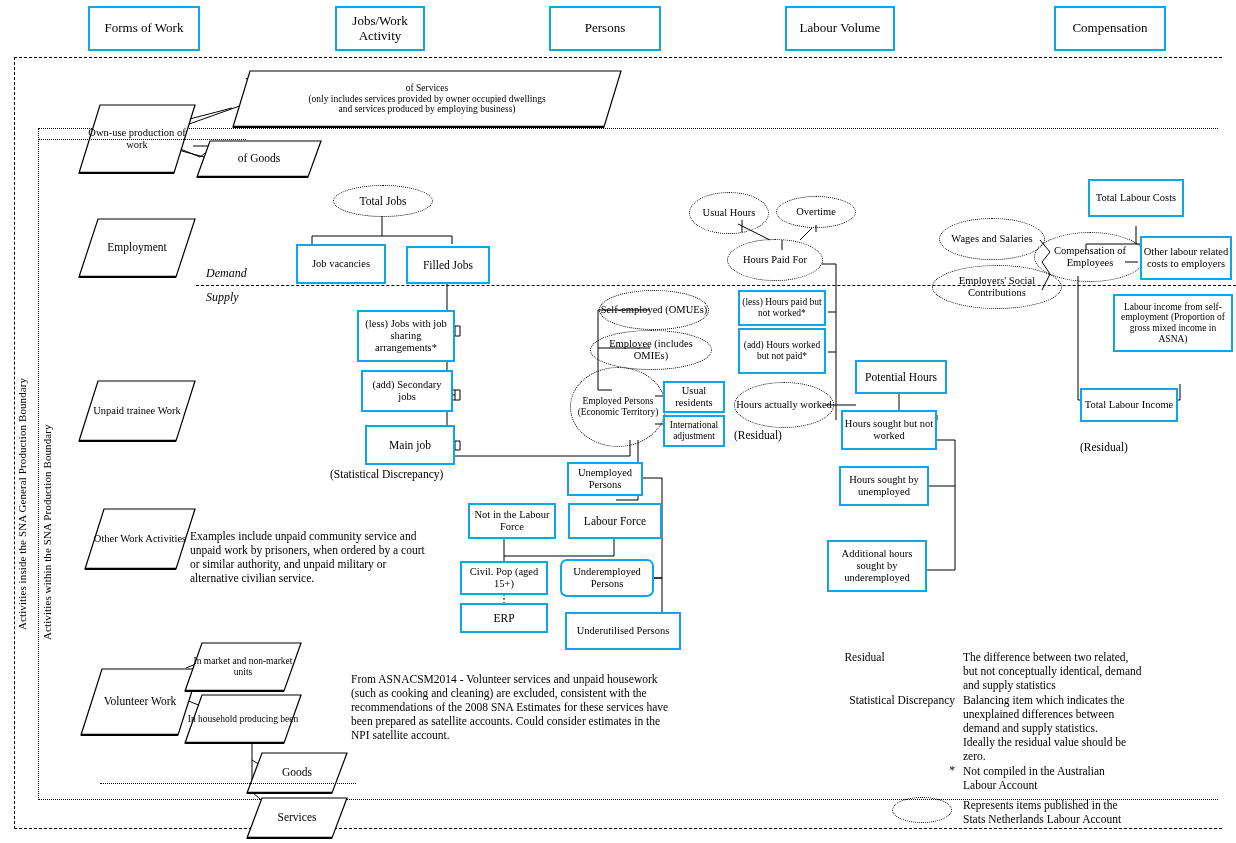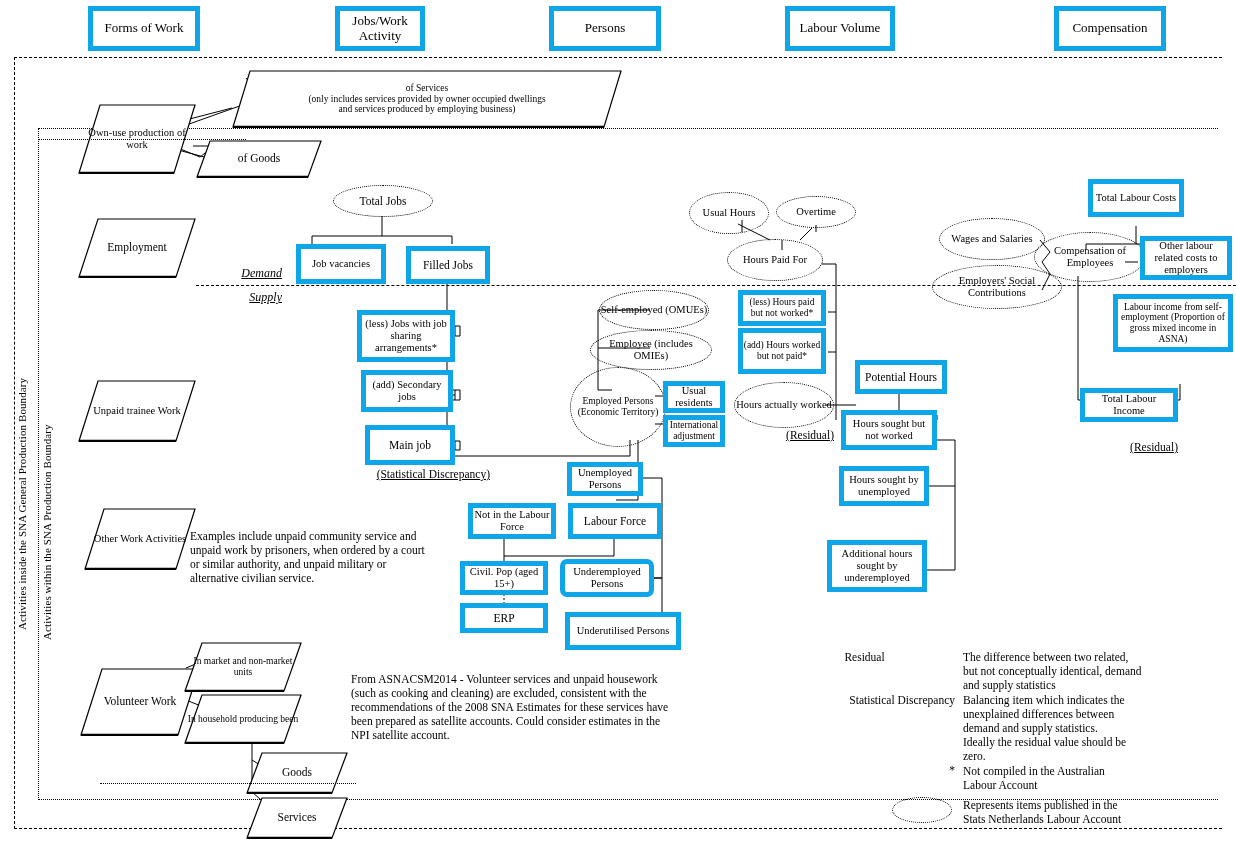--- a/index.html
+++ b/index.html
@@ -2,33 +2,33 @@
 <html><head>
 <meta charset="utf-8">
 <title>Labour Account Framework Diagram</title>
 <style>
   html,body{margin:0;padding:0;background:#ffffff;}
   body{font-family:"Liberation Serif","DejaVu Serif",serif;color:#000;}
   #stage{position:relative;width:1236px;height:843px;overflow:hidden;background:#fff;}
   svg#wires{position:absolute;left:0;top:0;width:1236px;height:843px;pointer-events:none;}
   .node{position:absolute;box-sizing:border-box;display:flex;align-items:center;justify-content:center;
         text-align:center;line-height:1.12;}
-  .box{border:5px solid #0ea5e9;background:#fff;}
+  .box{border:2px solid #0ea5e9;background:#fff;}
   .hdr{font-size:13px;}
   .blabel{font-size:11.5px;}
   .small{font-size:10.5px;}
   .tiny{font-size:9.5px;}
   .ell{position:absolute;box-sizing:border-box;display:flex;align-items:center;justify-content:center;
        text-align:center;border:1.6px dotted #000;border-radius:50%;background:transparent;line-height:1.12;}
   .para{position:absolute;}
   .para .pl{position:absolute;inset:0;}
   .para .ptxt{position:absolute;inset:0;display:flex;align-items:center;justify-content:center;
               text-align:center;line-height:1.14;}
   .txt{position:absolute;text-align:left;line-height:1.22;}
-  .ctr{position:absolute;text-align:right;text-decoration:underline;}
+  .ctr{position:absolute;text-align:left;}
   .rt{position:absolute;text-align:right;}
   .ital{font-style:italic;}
   .vert{position:absolute;writing-mode:vertical-rl;transform:rotate(180deg);
         white-space:nowrap;font-size:11px;letter-spacing:.1px;}
   .dashbox{position:absolute;border:1.4px dashed #000;box-sizing:border-box;}
   .dotbox{position:absolute;border:1.4px dotted #000;box-sizing:border-box;}
   .dashline{position:absolute;border-top:1.6px dashed #000;}
   .dotline{position:absolute;border-top:1.6px dotted #000;}
 </style>
 </head>

